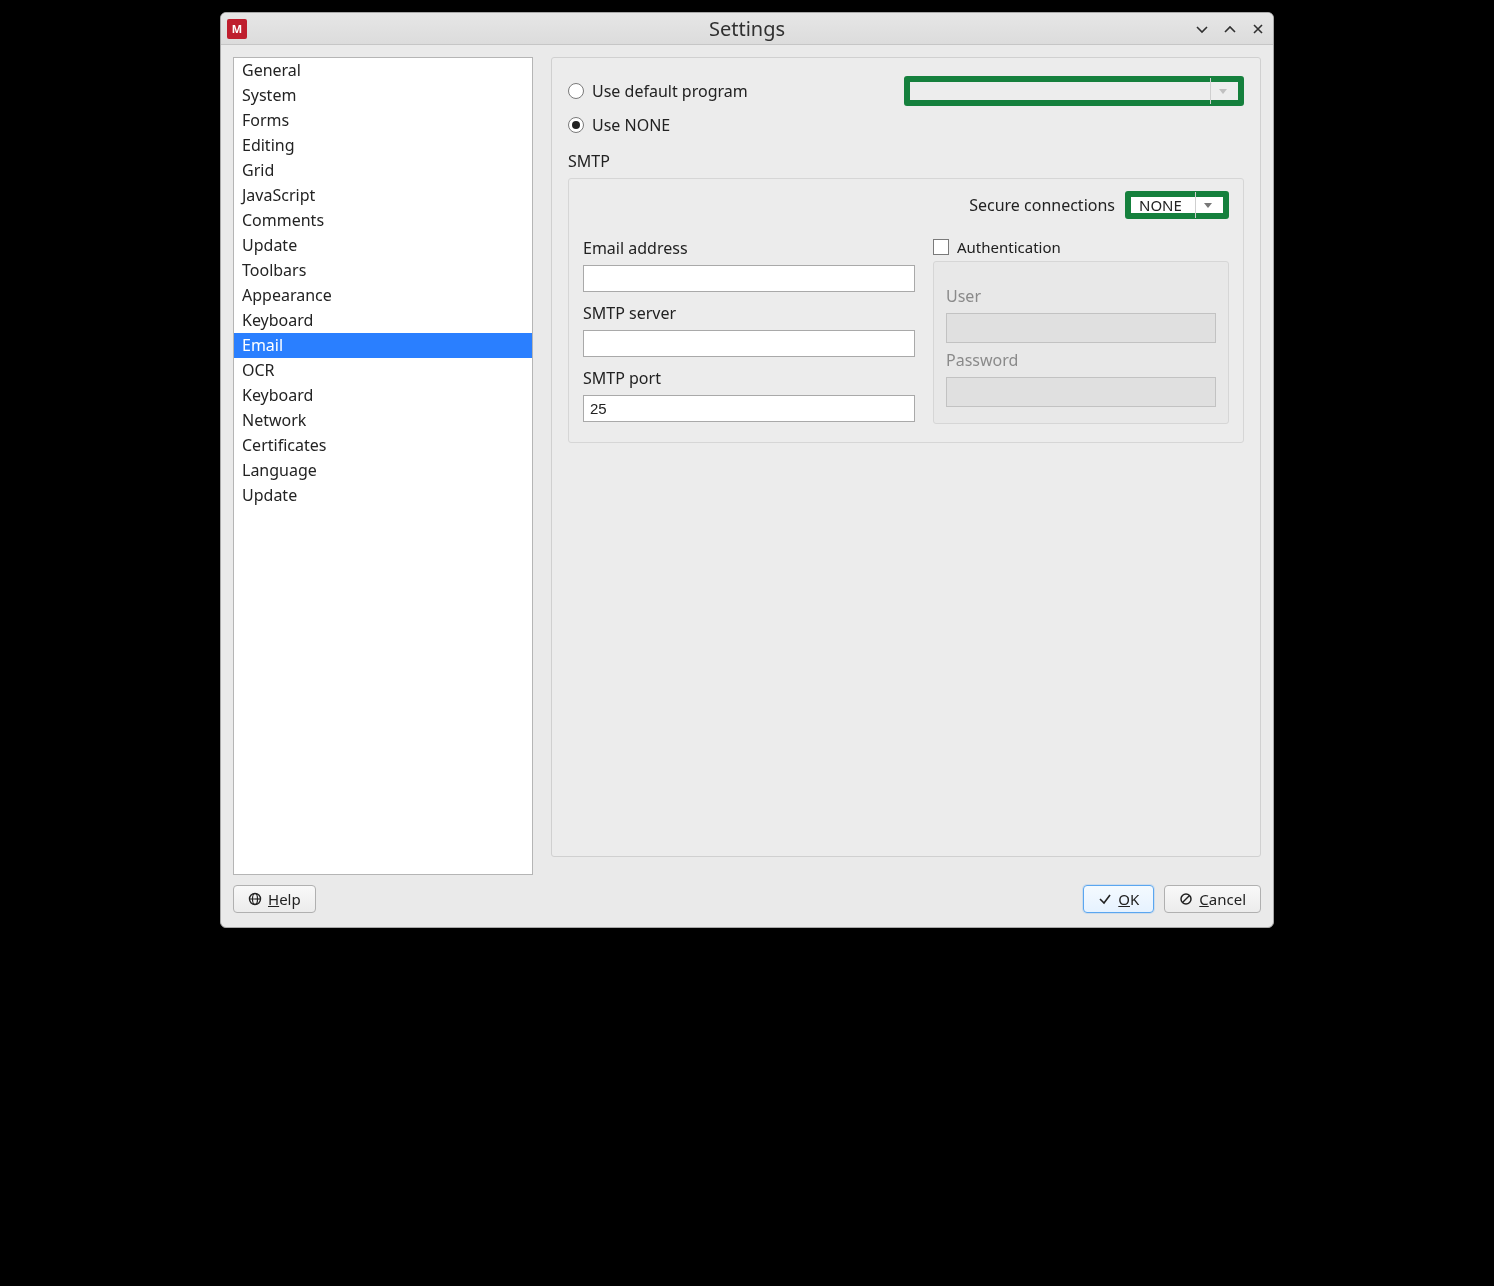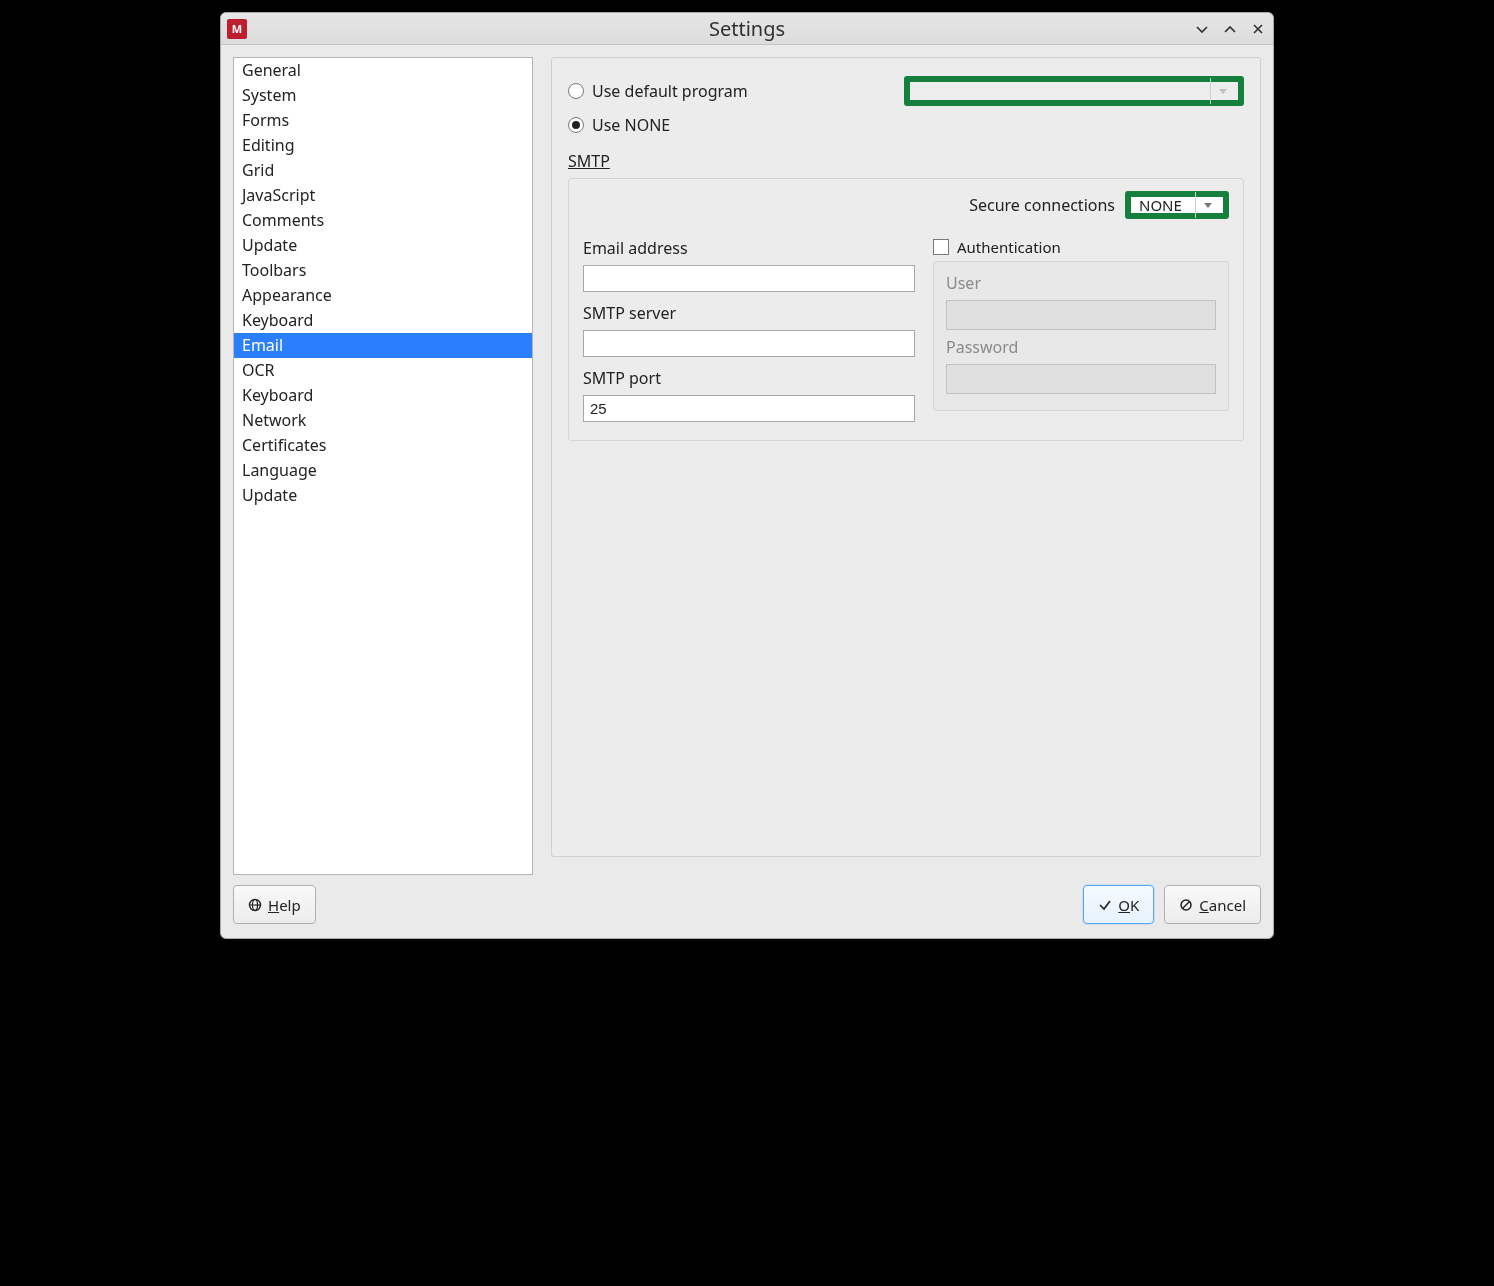--- a/index.html
+++ b/index.html
@@ -160,21 +160,21 @@
   .combo.small { width: 104px; height: 28px; background: #fff; }
   .combo.small .value { flex:1; padding-left:8px; font-size:15px; color:#222; }
   .combo .chevron {
     width: 0; height: 0;
     border-left: 4px solid transparent;
     border-right: 4px solid transparent;
     border-top: 5px solid #777;
   }
   .combo.disabled .chevron { border-top-color: #c0c0c0; }
 
-  .section-label { font-size: 16px; margin: 10px 0 6px 0; color:#222;text-decoration:underline; }
+  .section-label { font-size: 16px; margin: 10px 0 6px 0; color:#222; }
 
   .smtp-frame {
     border: 1px solid #d6d6d6;
     border-radius: 3px;
     padding: 12px 14px 18px 14px;
     background: #ececec;
     display: flex;
     gap: 18px;
     flex-direction: column;
   }
@@ -214,35 +214,35 @@
     background: #fff;
     margin-right: 8px;
   }
   .auth-frame {
     border: 1px solid #d6d6d6;
     border-radius: 3px;
     padding: 10px 12px 16px 12px;
     background: #e8e8e8;
   }
   .auth-frame .alabel { font-size: 16px; color:#8a8a8a; margin-bottom:6px; margin-top:6px; }
-  .auth-frame .alabel:first-child { margin-top: 0; }
+  .auth-frame .alabel:first-child { margin-top: 13px; }
   .disabled-input {
     width: 100%;
     height: 30px;
     border: 1px solid #c2c2c2;
     background: #e0e0e0;
   }
 
   .footer {
     padding: 10px 12px 14px 12px;
     display: flex;
     align-items: center;
   }
   .btn {
-    height: 39px;
+    height: 28px;
     border: 1px solid #b0b0b0;
     background: linear-gradient(#f9f9f9, #ececec);
     border-radius: 4px;
     padding: 0 14px;
     display: flex;
     align-items: center;
     gap: 6px;
     font-size: 15px;
     color: #222;
     cursor: default;

